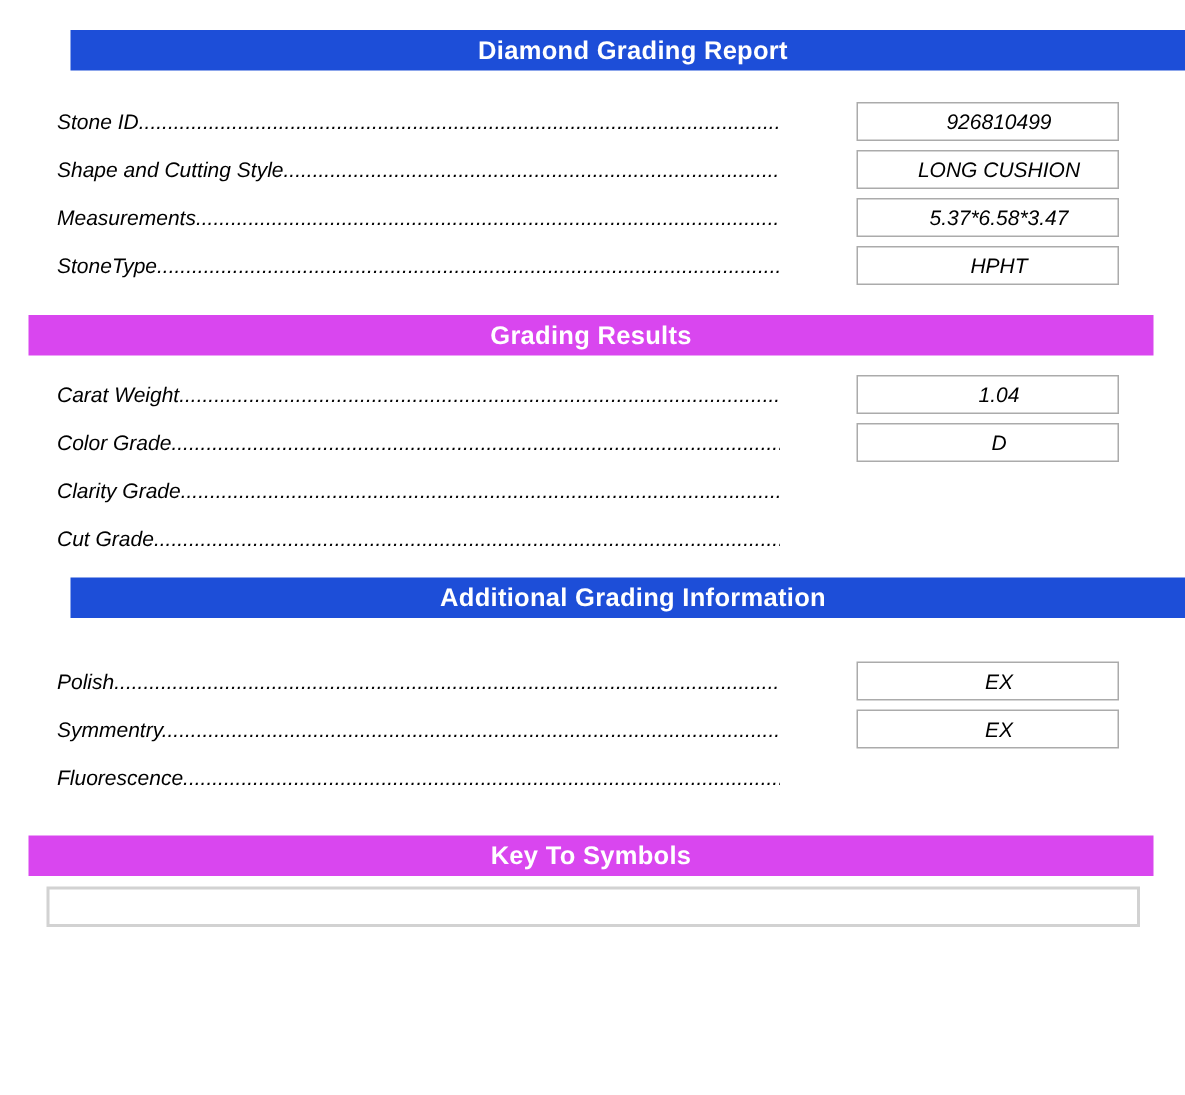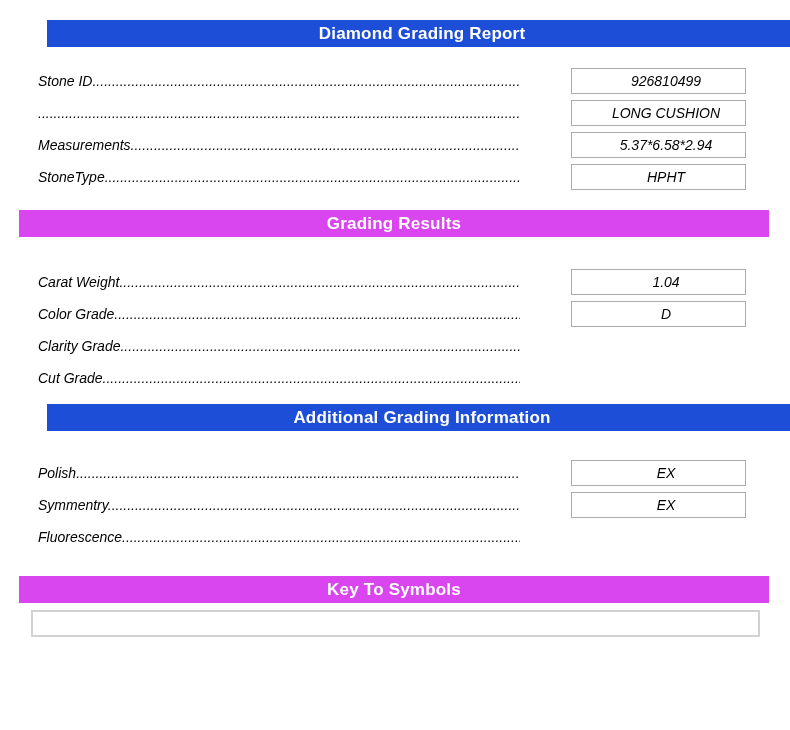--- a/index.html
+++ b/index.html
@@ -31,21 +31,21 @@
   #bar-4 { margin-top: 26px; }
 
   .row {
     height: 26px;
     margin: 0 44px 6px 38px;
     display: flex;
     align-items: center;
     font-style: italic;
   }
   .sec-1 .row:first-child { margin-top: 21px; }
-  .sec-2 .row:first-child { margin-top: 32px; justify-content: flex-end; }
+  .sec-2 .row:first-child { margin-top: 13px; justify-content: flex-end; }
   .sec-3 .row:first-child { margin-top: 29px; }
 
   .leader {
     width: 482px;
     overflow: hidden;
     white-space: nowrap;
     font-size: 14px;
     line-height: 26px;
   }
   .dots::after {
@@ -82,29 +82,29 @@
 
 <div class="sec-1">
   <div class="row">
     <div class="leader">
       <span>Stone ID</span><span class="dots"></span>
     </div>
     <div class="value-box">926810499</div>
   </div>
   <div class="row">
     <div class="leader">
-      <span class="dots"></span>
+      <span>Shape and Cutting Style</span><span class="dots"></span>
     </div>
     <div class="value-box">LONG CUSHION</div>
   </div>
   <div class="row">
     <div class="leader">
       <span>Measurements</span><span class="dots"></span>
     </div>
-    <div class="value-box">5.37*6.58*2.94</div>
+    <div class="value-box">5.37*6.58*3.47</div>
   </div>
   <div class="row">
     <div class="leader">
       <span>StoneType</span><span class="dots"></span>
     </div>
     <div class="value-box">HPHT</div>
   </div>
 </div>
 
 <div id="bar-2" class="bar gray">

